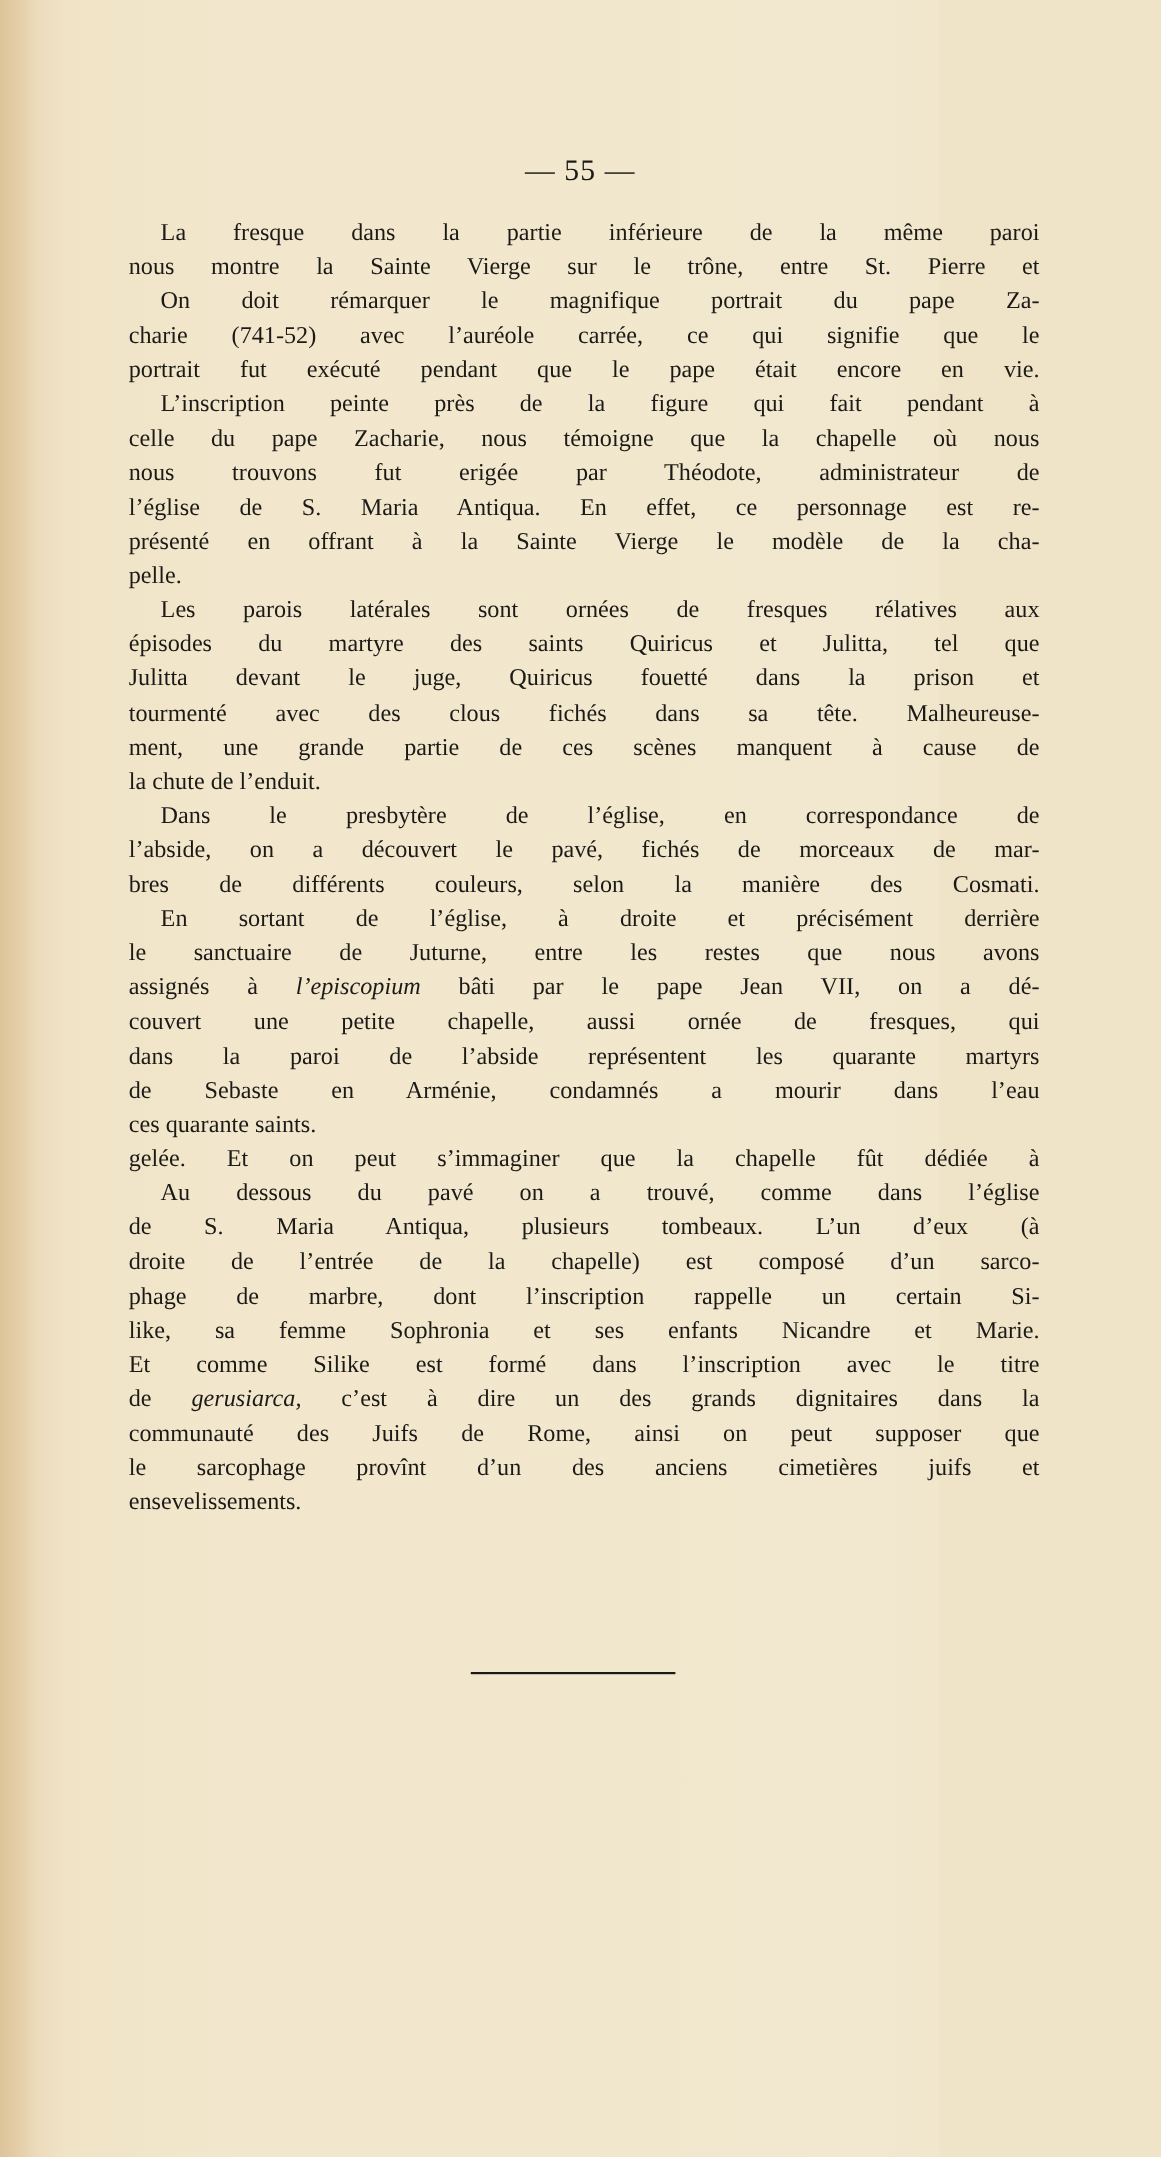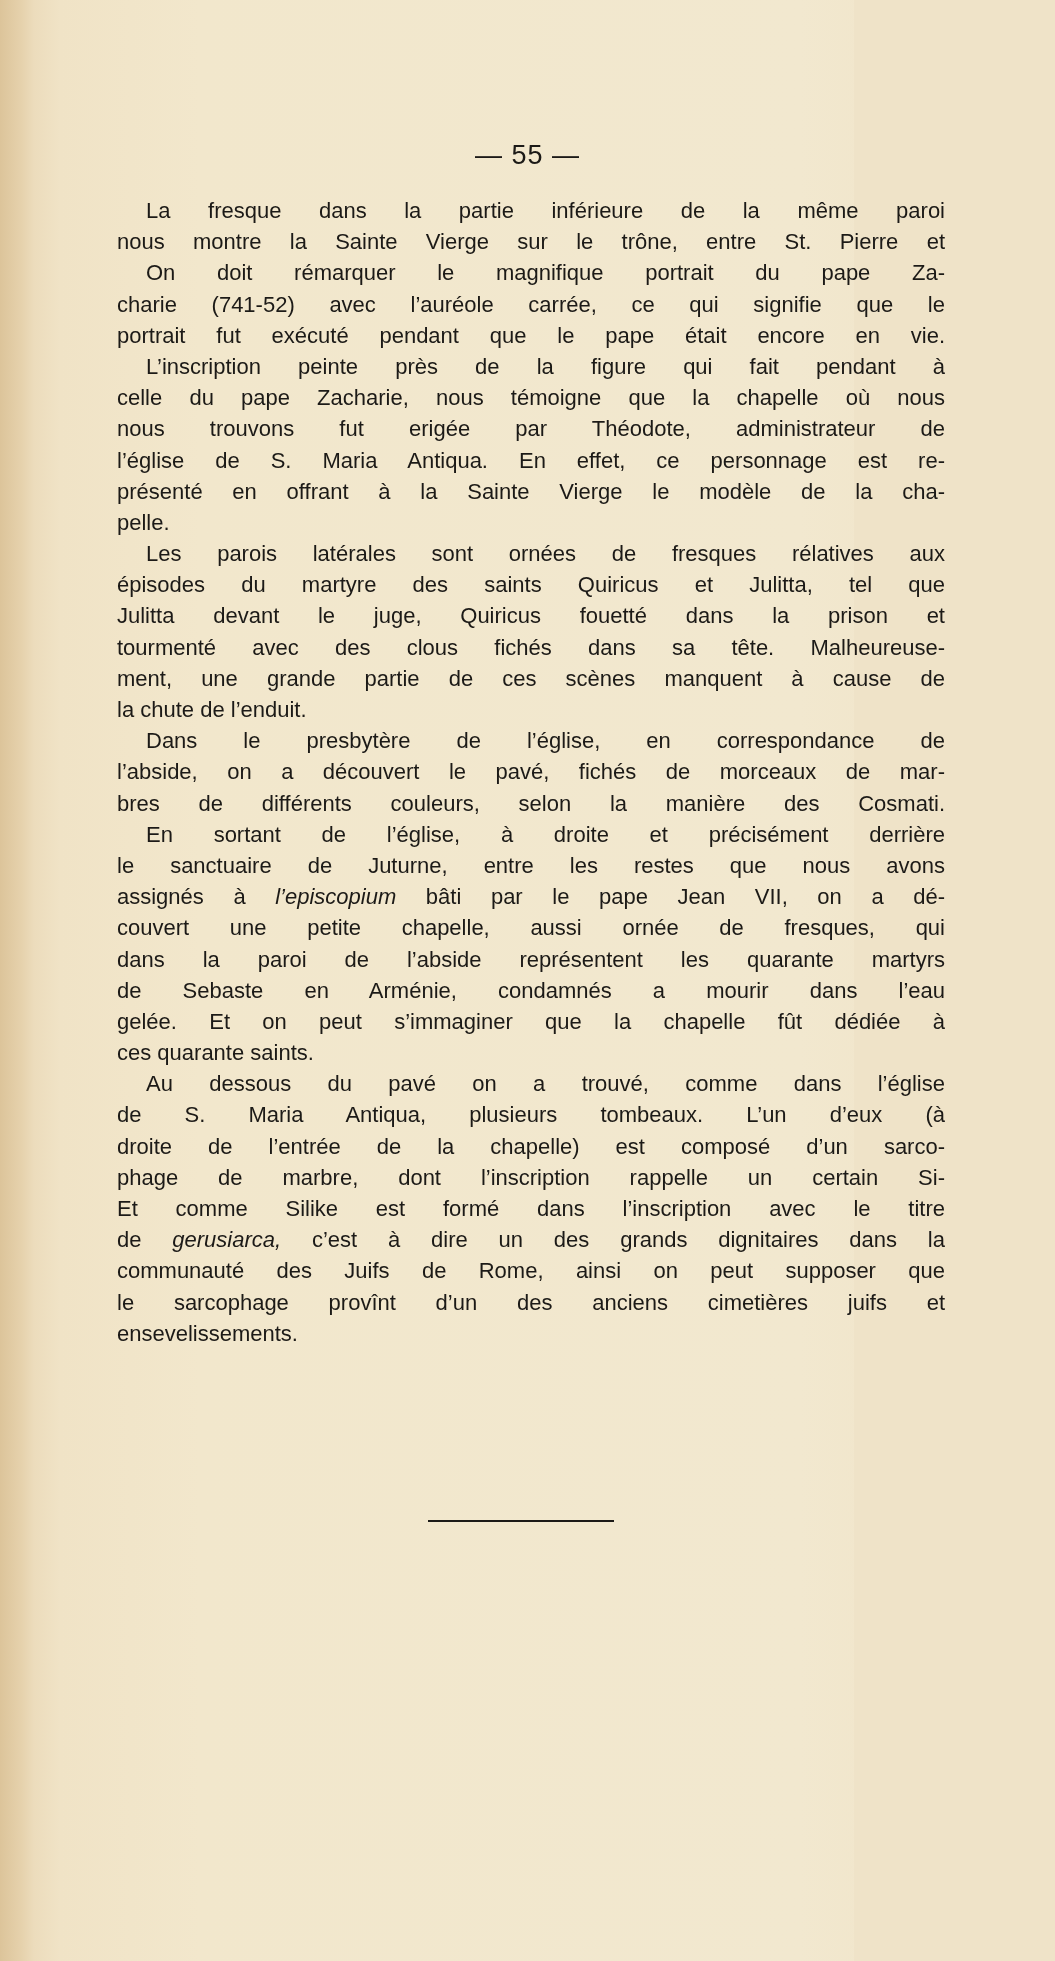--- a/index.html
+++ b/index.html
@@ -8,21 +8,21 @@
       height: 1961px;
       overflow: hidden;
       background: #efe3c8;
     }
     .page {
       position: relative;
       width: 854px;
       height: 1961px;
       background:
         linear-gradient(to right, #dcc49a 0px, #e6d2ad 22px, #ecdcbc 34px, #f0e3c6 60px, #f2e7cc 200px, #f2e8cf 800px, #efe3c6 1000px, #eadbb9 1055px);
-      font-family: Liberation Sans, sans-serif;
+      font-family: Liberation Serif, serif;
       color: #1c1a17;
     }
     .page-number {
       position: absolute;
       top: 140px;
       left: 0;
       width: 1055px;
       text-align: center;
       font-size: 27px;
       letter-spacing: 1px;
@@ -83,26 +83,27 @@
       <span class="line last">la chute de l’enduit.</span>
       <span class="line indent">Dans le presbytère de l’église, en correspondance de</span>
       <span class="line">l’abside, on a découvert le pavé, fichés de morceaux de mar-</span>
       <span class="line">bres de différents couleurs, selon la manière des Cosmati.</span>
       <span class="line indent">En sortant de l’église, à droite et précisément derrière</span>
       <span class="line">le sanctuaire de Juturne, entre les restes que nous avons</span>
       <span class="line"><span>assignés à </span><i>l’episcopium</i><span> bâti par le pape Jean VII, on a dé-</span></span>
       <span class="line">couvert une petite chapelle, aussi ornée de fresques, qui</span>
       <span class="line">dans la paroi de l’abside représentent les quarante martyrs</span>
       <span class="line">de Sebaste en Arménie, condamnés a mourir dans l’eau</span>
+      <span class="line last">ces quarante saints.</span>
       <span class="line">gelée. Et on peut s’immaginer que la chapelle fût dédiée à</span>
-      <span class="line last">ces quarante saints.</span>
       <span class="line indent">Au dessous du pavé on a trouvé, comme dans l’église</span>
       <span class="line">de S. Maria Antiqua, plusieurs tombeaux. L’un d’eux (à</span>
       <span class="line">droite de l’entrée de la chapelle) est composé d’un sarco-</span>
       <span class="line">phage de marbre, dont l’inscription rappelle un certain Si-</span>
+      <span class="line">like, sa femme Sophronia et ses enfants Nicandre et Marie.</span>
       <span class="line">Et comme Silike est formé dans l’inscription avec le titre</span>
       <span class="line"><span>de </span><i>gerusiarca,</i><span> c’est à dire un des grands dignitaires dans la</span></span>
       <span class="line">communauté des Juifs de Rome, ainsi on peut supposer que</span>
       <span class="line">le sarcophage provînt d’un des anciens cimetières juifs et</span>
       <span class="line last">ensevelissements.</span>
     </div>
   <div class="separator"></div>
 </div>
 
 </body></html>

